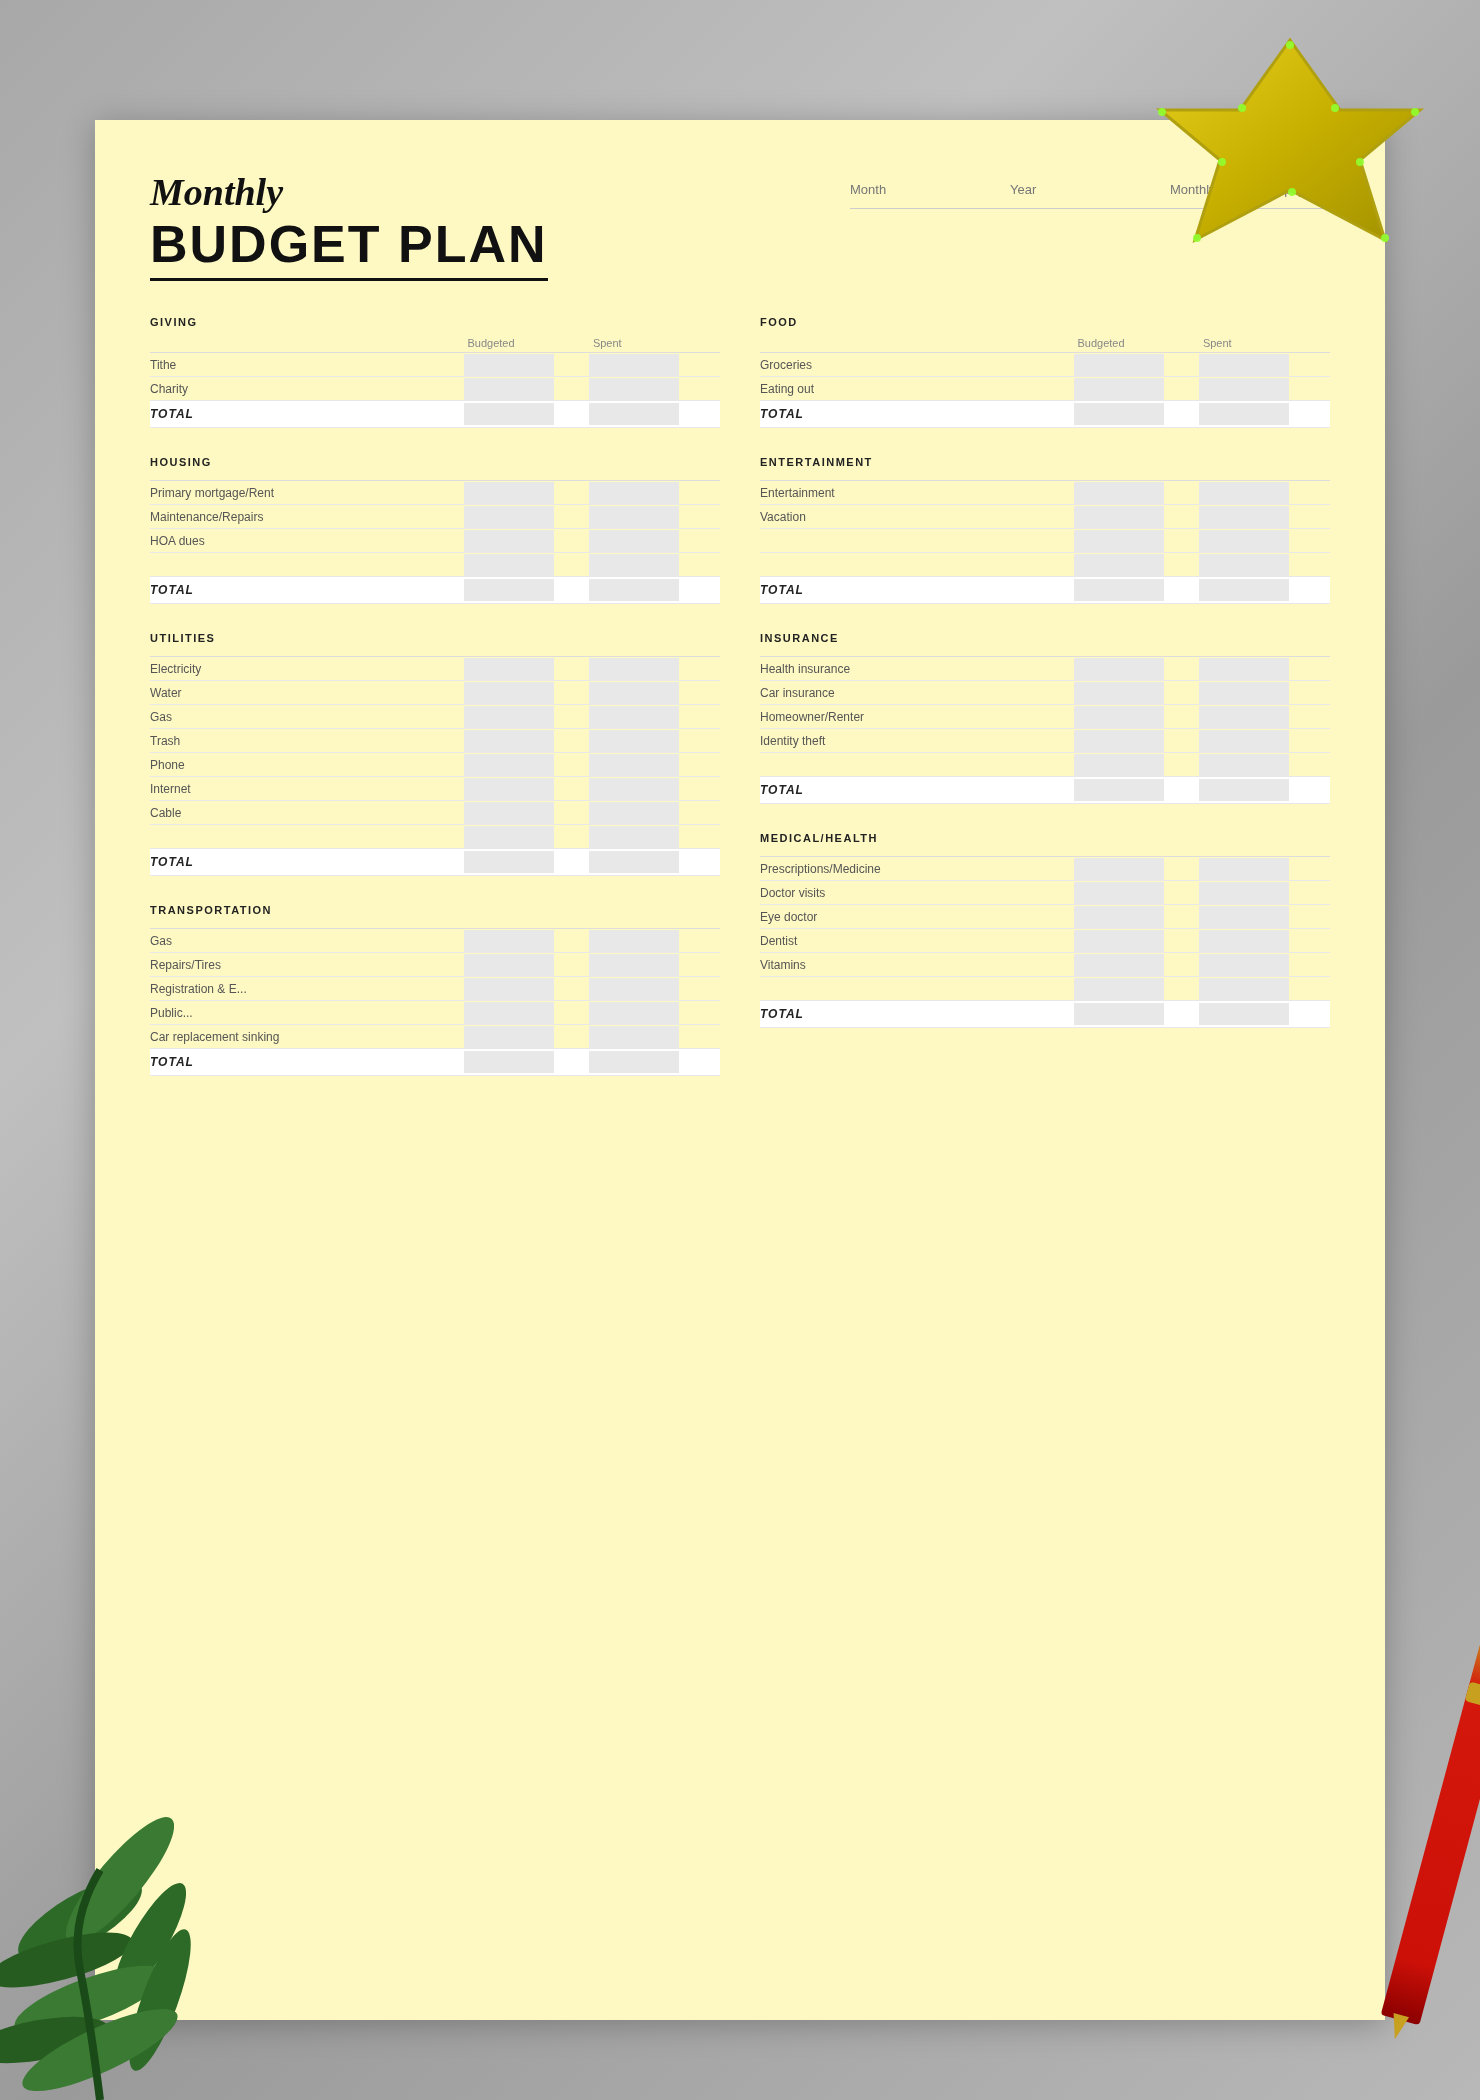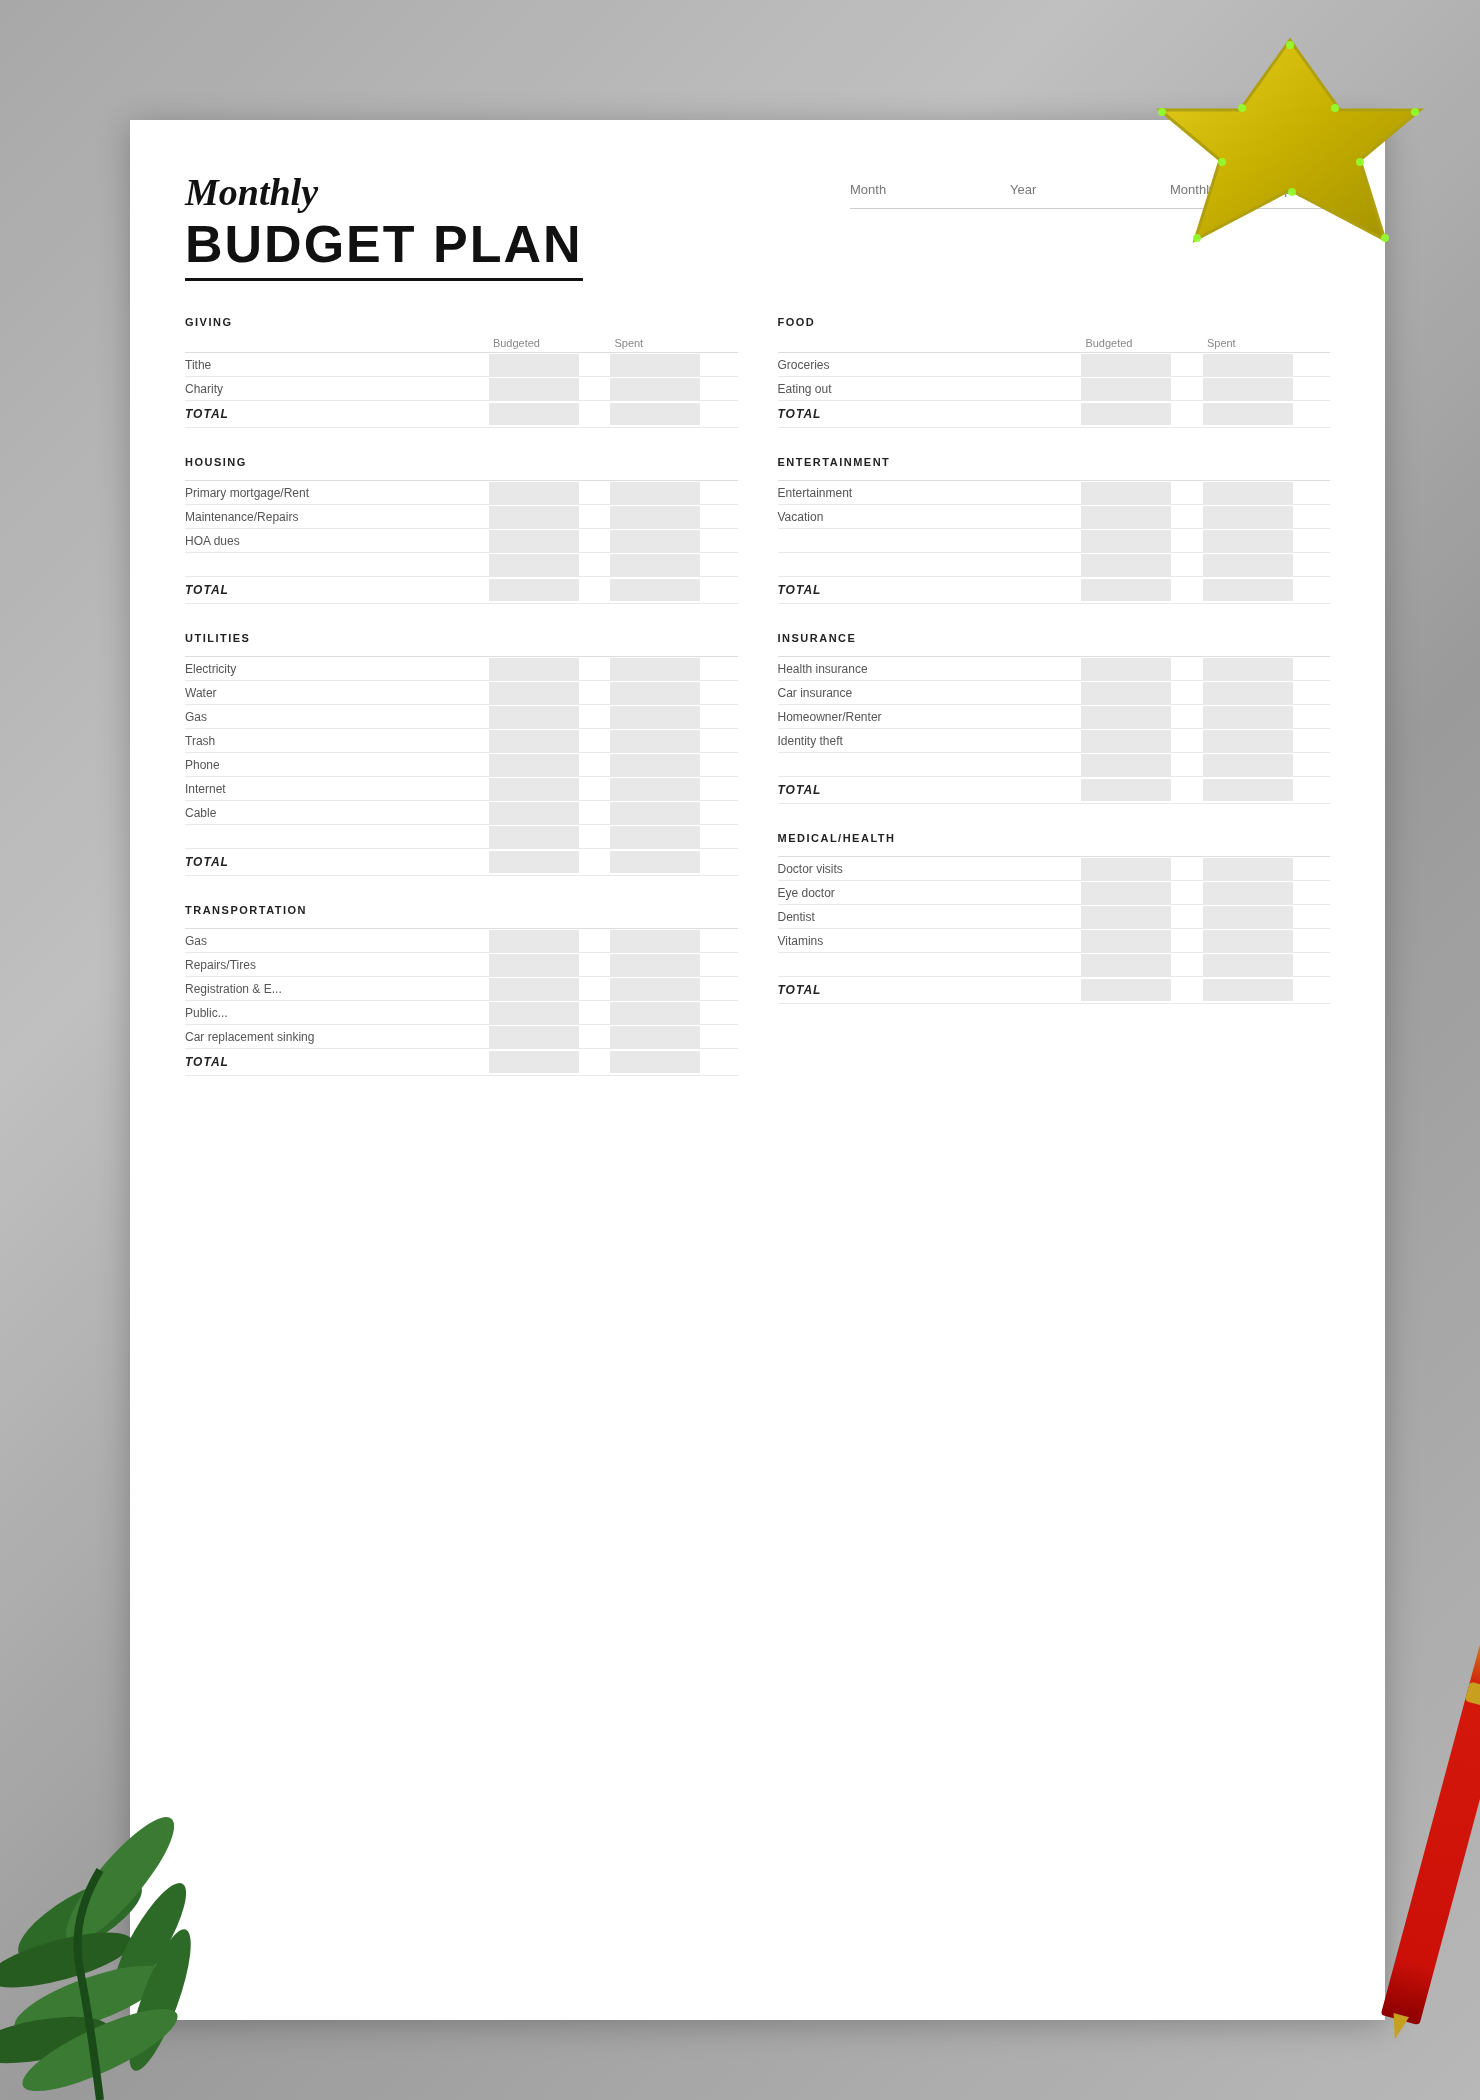--- a/index.html
+++ b/index.html
@@ -74,26 +74,25 @@
       border-radius: 4px;
     }
 
     
     .paper {
       position: absolute;
       top: 120px;
       left: 95px;
       right: 95px;
       bottom: 80px;
-      background: #ffffff;
+      background: #fef9c3;
       box-shadow: 0 4px 30px rgba(0,0,0,0.25);
       z-index: 1;
       padding: 50px 55px 50px 55px;
       overflow: hidden;
-      margin-left: 35px;
     }
 
     
     .header {
       display: flex;
       justify-content: space-between;
       align-items: flex-start;
       margin-bottom: 35px;
     }
 
@@ -760,20 +759,29 @@
         <table class="section-table">
           <thead>
             <tr>
               <th class="col-label"></th>
               <th class="col-budgeted"></th>
               <th class="col-spent"></th>
             </tr>
           </thead>
           <tbody>
             <tr>
+              <td class="td-label">Prescriptions/Medicine</td>
+              <td>
+                  <div class="td-input"></div>
+                </td>
+              <td>
+                  <div class="td-input"></div>
+                </td>
+            </tr>
+            <tr>
               <td class="td-label">Doctor visits</td>
               <td>
                   <div class="td-input"></div>
                 </td>
               <td>
                   <div class="td-input"></div>
                 </td>
             </tr>
             <tr>
               <td class="td-label">Eye doctor</td>

